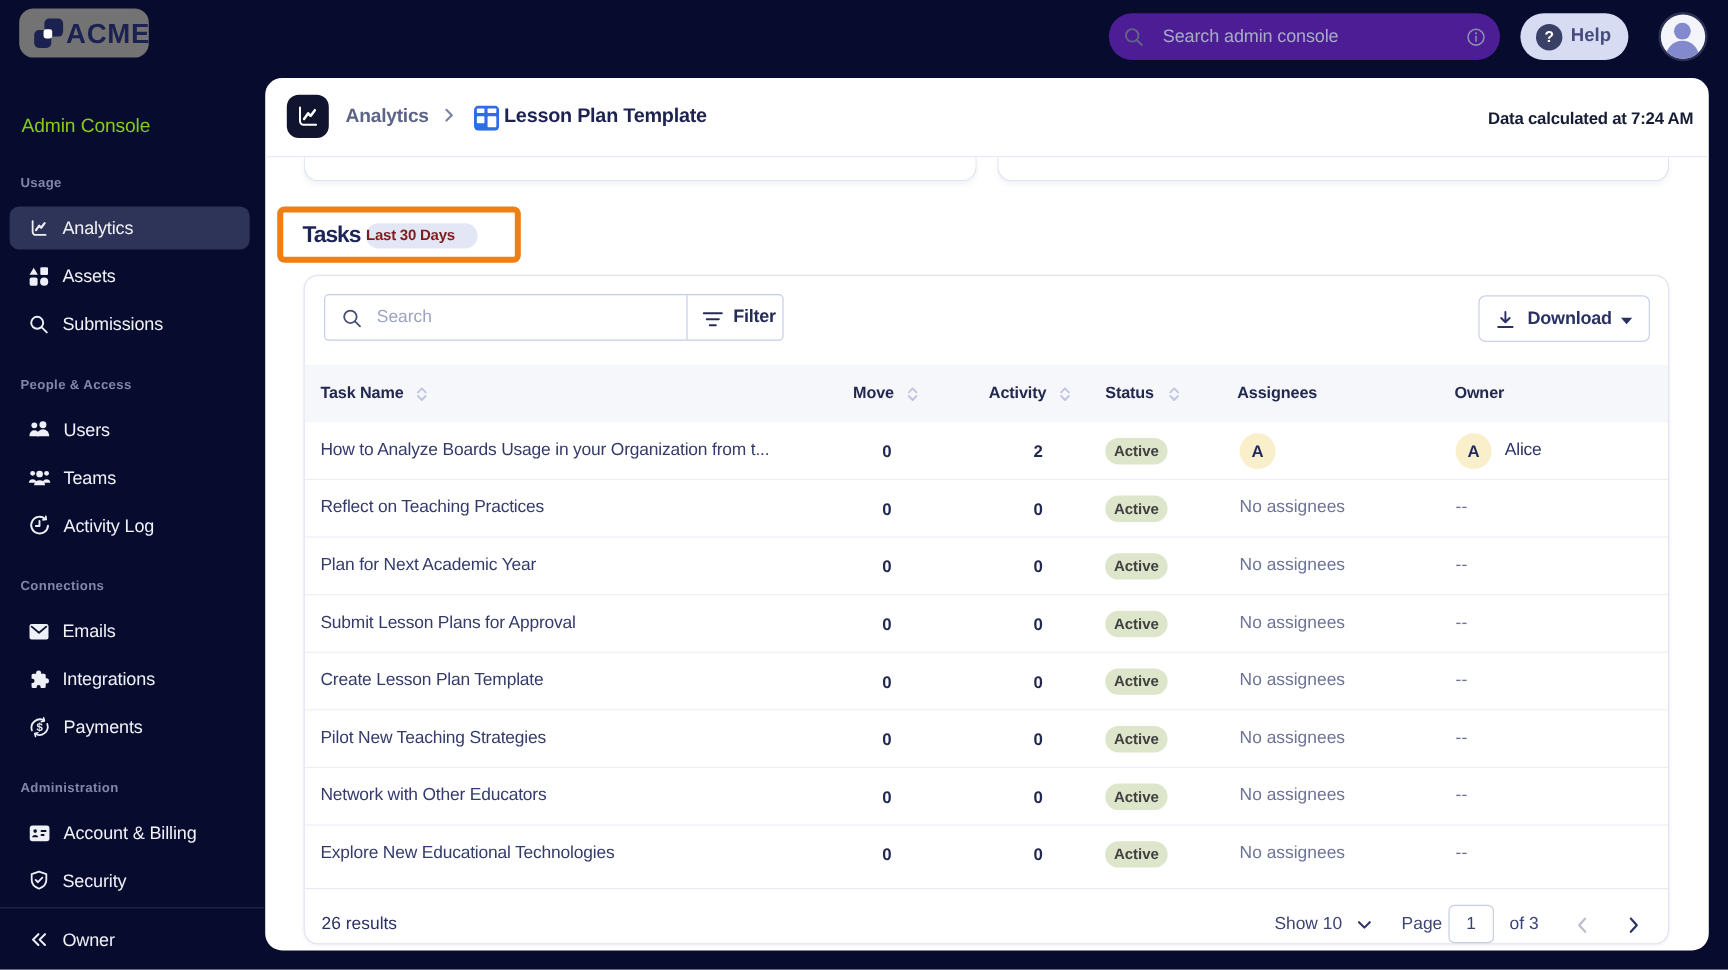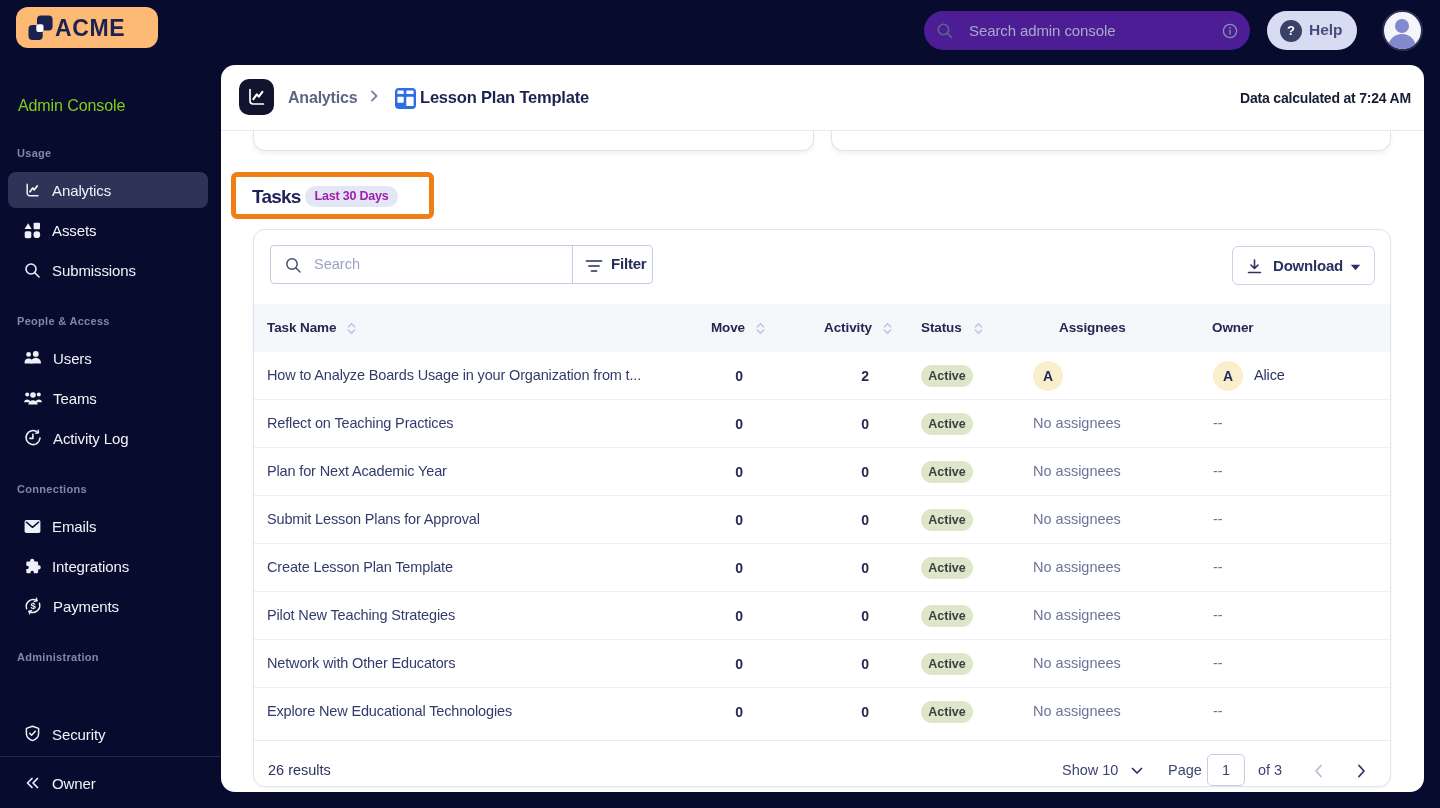--- a/index.html
+++ b/index.html
@@ -1,21 +1,21 @@
 <!DOCTYPE html>
 <html><head>
 <meta charset="utf-8">
 <style>
   * { margin:0; padding:0; box-sizing:border-box; }
   html,body { width:1440px; height:808px; font-family:"Liberation Sans", sans-serif; }
   body { background:#070c2e; position:relative; overflow:hidden; }
   .abs { position:absolute; }
 
   
-  .logo { left:16px; top:7px; width:142px; height:41px; background:#fdba74; border-radius:12px;padding-left:32px; }
+  .logo { left:16px; top:7px; width:108px; height:41px; background:#737373; border-radius:12px;padding-left:32px; }
   .logo svg { position:absolute; left:0; top:0; }
   .searchpill { left:924px; top:11px; width:326px; height:39px; background:#4c1d95; border-radius:20px; }
   .searchpill .ph { position:absolute; left:45px; top:11px; font-size:15px; color:#a7acc6; letter-spacing:-0.1px; }
   .helppill { left:1267px; top:11px; width:90px; height:39px; background:#d8dcf2; border-radius:20px; }
   .helppill .qc { position:absolute; left:13px; top:8.5px; width:22px; height:22px; background:#3a4166; border-radius:50%; color:#fff; font-size:13px; font-weight:bold; text-align:center; line-height:22px; }
   .helppill .ht { position:absolute; left:42px; top:10px; font-size:15.5px; font-weight:bold; color:#454c7d; }
   .avatar { left:1382px; top:10px; width:41px; height:41px; border-radius:50%; background:#f3f5fb; border:2.5px solid #2b3053; overflow:hidden; }
   .avatar .head { position:absolute; left:11px; top:6.5px; width:14px; height:14px; border-radius:50%; background:#8289cc; }
   .avatar .bod { position:absolute; left:4px; top:22px; width:28px; height:28px; border-radius:50%; background:#8289cc; }
 
@@ -33,21 +33,21 @@
   .crumb-ic { left:18px; top:14px; width:35px; height:36px; background:#10142f; border-radius:10px; }
   .crumb-a { left:67px; top:24px; font-size:16px; font-weight:bold; color:#5d6487; letter-spacing:-0.2px; }
   .crumb-sep { left:148px; top:24px; color:#6d7394; font-size:14px; }
   .crumb-b { left:199px; top:23px; font-size:16.5px; font-weight:bold; color:#1d2250; letter-spacing:-0.2px; }
   .crumb-data { right:13px; top:25px; font-size:14px; font-weight:bold; color:#171c35; letter-spacing:-0.2px; }
   .crumb-div { left:0; top:65px; width:1203px; border-top:1px solid #e7e9f3; }
   .pcard { top:66px; height:20px; background:#fff; border:1px solid #dfe3f0; border-top:none; border-radius:0 0 12px 12px; box-shadow:0 3px 4px rgba(40,48,110,0.06); }
 
   .tasks-box { left:10px; top:107px; width:203px; height:47px; border:5px solid #ef7f15; border-radius:6px; }
   .tasks-h { left:31px; top:121px; font-size:19px; font-weight:bold; color:#1d2357; letter-spacing:-0.8px; }
-  .tasks-pill { left:84px; top:121px; width:93px; height:21px; background:#e3e6f5; border-radius:11px; text-align:center; font-size:12.5px; font-weight:bold; color:#a21caf; line-height:21px; letter-spacing:-0.2px; }
+  .tasks-pill { left:84px; top:121px; width:93px; height:21px; background:#e3e6f5; border-radius:11px; text-align:left; font-size:12.5px; font-weight:bold; color:#7f1d1d; line-height:21px; letter-spacing:-0.2px; }
 
   
   .tcard { left:32px; top:164px; width:1138px; height:558px; background:#fff; border:1px solid #e1e4f0; border-radius:12px; box-shadow:0 1px 3px rgba(40,48,110,0.05); }
   .sgroup { left:16px; top:15px; width:383px; height:39px; border:1px solid #c7cce6; border-radius:4px; }
   .sgroup .div { position:absolute; left:301px; top:0; height:37px; border-left:1px solid #c7cce6; }
   .sgroup .ph { position:absolute; left:43px; top:10px; font-size:14.5px; color:#9ca2c2; }
   .sgroup .ftxt { position:absolute; left:340px; top:9px; font-size:15px; font-weight:bold; color:#262c58; letter-spacing:-0.2px; }
   .dl { left:978px; top:16px; width:143px; height:39px; border:1px solid #ccd1e8; border-radius:6px; }
   .dl .t { position:absolute; left:40px; top:10px; font-size:15px; font-weight:bold; color:#2b3163; letter-spacing:-0.2px; }
 
@@ -176,20 +176,30 @@
       <path d="M2.6 11.7 a7 7 0 0 1 10.2 -8.2" stroke-width="1.5"></path>
       <path d="M15.4 6.3 a7 7 0 0 1 -10.2 8.2" stroke-width="1.5"></path>
       <path d="M12.4 1.2 l0.6 2.6 -2.6 0.6" stroke-width="1.3"></path>
       <path d="M5.6 16.8 l-0.6 -2.6 2.6 -0.6" stroke-width="1.3"></path>
       <text x="9" y="12.3" font-size="9.5" font-weight="bold" fill="#eef0f7" stroke="none" text-anchor="middle" font-family="Liberation Sans">$</text>
     </svg>
     <span>Payments</span>
   </div>
 
   <div class="slabel" style="top:589px;">Administration</div>
+  <div class="sitem" style="top:612px;">
+    <svg width="18" height="15" viewBox="0 0 18 15">
+      <rect x="0.8" y="1" width="16.4" height="13" rx="2.2" fill="#eef0f7"></rect>
+      <circle cx="5.3" cy="5.6" r="1.5" fill="#0c102f"></circle>
+      <path d="M2.6 10.8 a2.8 2.8 0 0 1 5.4 0 Z" fill="#0c102f"></path>
+      <rect x="9.8" y="4.6" width="5" height="1.7" rx="0.8" fill="#0c102f"></rect>
+      <rect x="9.8" y="8" width="3.4" height="1.7" rx="0.8" fill="#0c102f"></rect>
+    </svg>
+    <span>Account &amp; Billing</span>
+  </div>
   <div class="sitem" style="top:652px;">
     <svg width="17" height="18" viewBox="0 0 17 18" fill="none" stroke="#eef0f7" stroke-width="1.5" stroke-linecap="round" stroke-linejoin="round">
       <path d="M8.5 1.3 L14.6 3.4 V8.4 c0 3.6 -2.6 5.9 -6.1 7.2 C5 14.3 2.4 12 2.4 8.4 V3.4 Z"></path>
       <path d="M5.7 8.3 l1.9 1.9 3.7 -3.9"></path>
     </svg>
     <span>Security</span>
   </div>
 
   <div class="hidebar"></div>
   <div class="sitem" style="top:701px;">
@@ -268,21 +278,21 @@
           <path d="M2.3 6 L5.5 2.7 L8.7 6 M2.3 9 L5.5 12.3 L8.7 9"></path>
         </svg>
       <span class="th" style="left:558px;width:60px;text-align:right;">Activity</span>
         <svg style="position:absolute;left:628px;top:17px" width="11" height="15" viewBox="0 0 11 15" fill="none" stroke="#c0c5e4" stroke-width="1.6" stroke-linecap="round" stroke-linejoin="round">
           <path d="M2.3 6 L5.5 2.7 L8.7 6 M2.3 9 L5.5 12.3 L8.7 9"></path>
         </svg>
       <span class="th" style="left:667px;">Status</span>
         <svg style="position:absolute;left:719px;top:17px" width="11" height="15" viewBox="0 0 11 15" fill="none" stroke="#c0c5e4" stroke-width="1.6" stroke-linecap="round" stroke-linejoin="round">
           <path d="M2.3 6 L5.5 2.7 L8.7 6 M2.3 9 L5.5 12.3 L8.7 9"></path>
         </svg>
-      <span class="th" style="left:777px;margin-left:28px;">Assignees</span>
+      <span class="th" style="left:777px;">Assignees</span>
       <span class="th" style="left:958px;">Owner</span>
     </div>
 
     <div class="row" style="top:122px;">
       <span class="cell">How to Analyze Boards Usage in your Organization from t...</span>
       <span class="num" style="left:429px;">0</span>
         <span class="num" style="left:555px;">2</span>
       <span class="pill-active">Active</span>
       <span class="av" style="left:779px;">A</span>
       <span class="av" style="left:959px;">A</span>

